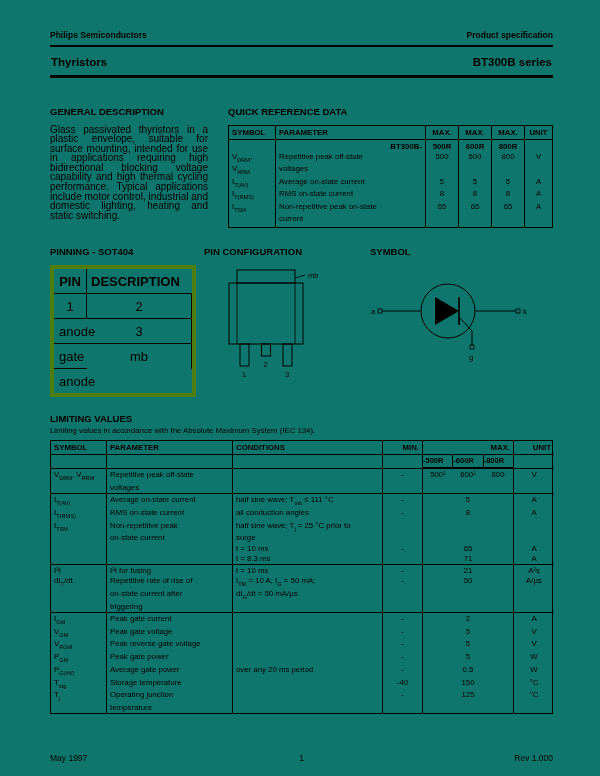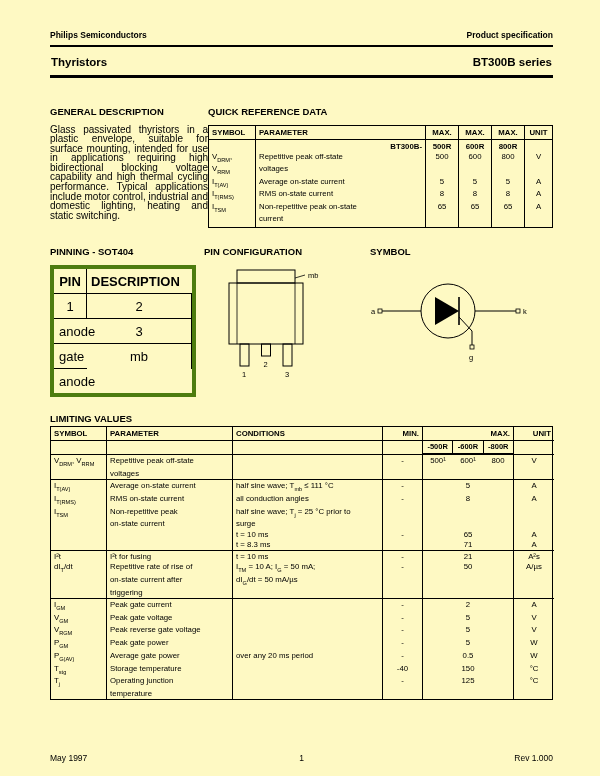--- a/index.html
+++ b/index.html
@@ -1,26 +1,26 @@
 <!DOCTYPE html>
 <html><head>
 <meta charset="utf-8">
 <style>
   html,body{margin:0;padding:0;background:#e8e8e8;}
   body{width:600px;height:776px;position:relative;font-family:"Liberation Sans",sans-serif;color:#000;}
-  .page{position:absolute;inset:0;background:#fef9c3;box-sizing:border-box;padding:30px 47px 0 50px;}
+  .page{position:absolute;inset:0;background:#0f766e;box-sizing:border-box;padding:30px 47px 0 50px;}
   .masthead{display:flex;justify-content:space-between;font-size:8.5px;font-weight:bold;}
   .rule-1{height:1.5px;background:#000;margin-top:5px;}
   .titlebar{display:flex;justify-content:space-between;font-size:11.5px;font-weight:bold;padding:9px 1px 7px 1px;}
   .rule-2{height:3px;background:#000;}
   .sec-h{font-size:9.5px;font-weight:bold;margin:0 0 8px 0;}
   .sec-row{display:flex;margin-top:28px;}
   .gd{width:158px;flex:none;}
   .gd-body{font-size:10px;line-height:9.6px;text-align:justify;}
-  .qr{flex:1;}
+  .qr{flex:1;margin-left:20px;}
   .qr-grid{display:grid;grid-template-columns:47px 1fr 33px 33px 33px 27px;border:1px solid #000;font-size:7.8px;}
   .qh{font-weight:bold;border-bottom:1px solid #000;border-right:1px solid #000;padding:2px 3px;}
   .qh.c{text-align:center;}
   .qh.lastcol{border-right:none;}
   .qc{border-right:1px solid #000;padding:0 3px;line-height:10px;}
   .qc.lastcol{border-right:none;}
   .qc.c{text-align:center;}
   .qc.r{text-align:right;}
   .qc.b{font-weight:bold;}
   .pt{padding-top:2px;}
@@ -37,21 +37,21 @@
   .symsec{flex:1;}
   .lv{margin-top:16px;}
   .lv-intro{font-size:7.8px;margin:2px 0 5px 0;}
   .lv-grid{display:grid;grid-template-columns:56px 126px 150px 40px 91px 40px;border:1px solid #000;font-size:7.8px;}
   .lh{font-weight:bold;border-bottom:1px solid #000;border-right:1px solid #000;padding:2px 3px;}
   .lh.c{text-align:right;}
   .lh.lastcol{border-right:none;}
   .hsub{border-right:1px solid #000;height:13px;}
   .hsub.lastcol{border-right:none;}
   .max-split{border-right:1px solid #000;display:flex;padding:0;}
-  .max-split .vh{flex:1;text-align:center;font-weight:bold;border-bottom:1px solid #000;line-height:12px;font-size:7.5px;}
+  .max-split .vh{flex:1;font-weight:bold;border-bottom:1px solid #000;line-height:12px;font-size:7.5px;}
   .max-split .vh + .vh{border-left:1px solid #000;}
   .lc{border-right:1px solid #000;padding:0 3px;line-height:10.2px;min-height:10.2px;}
   .lc.lastcol{border-right:none;}
   .lc.c{text-align:center;}
   .lc.gt{border-top:1px solid #000;padding-top:1px;}
   .lc.split{display:flex;padding-left:0;padding-right:0;}
   .lc.split span{flex:1;}
   .footnote{position:absolute;left:50px;right:47px;bottom:50px;font-size:7.8px;line-height:10px;}
   .fn-rule{width:96px;height:1px;background:#000;margin-bottom:4px;}
   .fn-marker{font-weight:bold;}
@@ -188,20 +188,21 @@
         <rect x="100" y="78" width="4" height="4" fill="none" stroke="#000" stroke-width="0.8"></rect>
         <text x="1" y="47">a</text>
         <text x="153" y="47">k</text>
         <text x="99" y="93">g</text>
       </svg>
     </div>
   </div>
 
   <div class="lv">
     <div class="sec-h" style="margin-bottom:2px;">LIMITING VALUES</div>
+    <div class="lv-intro">Limiting values in accordance with the Absolute Maximum System (IEC 134).</div>
     <div class="lv-grid" id="lv-table">
       <div class="lh">SYMBOL</div>
       <div class="lh">PARAMETER</div>
       <div class="lh">CONDITIONS</div>
       <div class="lh c">MIN.</div>
       <div class="lh c">MAX.</div>
       <div class="lh c lastcol">UNIT</div>
 
       <div class="hsub"></div>
       <div class="hsub"></div>

